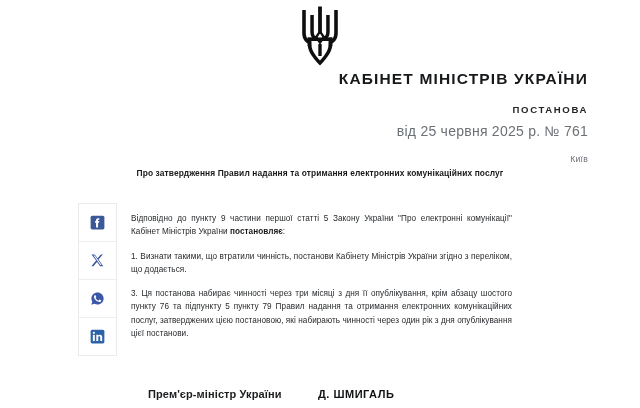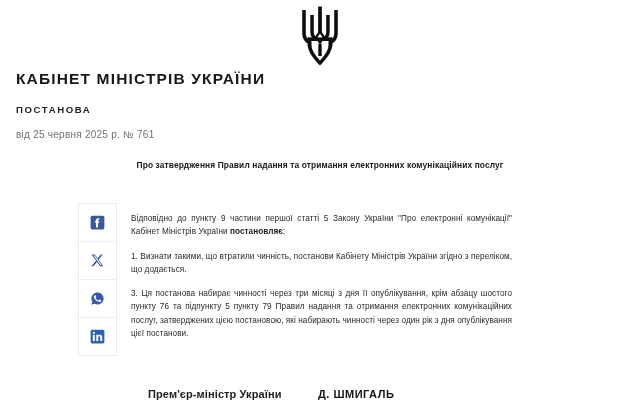--- a/index.html
+++ b/index.html
@@ -32,55 +32,55 @@
     justify-content: center;
   }
   .emblem {
     display: block;
   }
 
   
   .header-block {
     position: absolute;
     top: 70px;
-    left: 16px;
+    left: 8px;
     width: 580px;
-    text-align: left;
+    text-align: right;
   }
   .org-title {
     font-size: 15.5px;
     letter-spacing: 1.15px;
     font-weight: 600;
     color: #16181a;
     line-height: 1.2;
   }
   .doc-type {
     margin-top: 15px;
     font-size: 9.6px;
     letter-spacing: 1.6px;
     font-weight: 600;
     color: #222426;
   }
   .doc-date {
-    margin-top: 14px;
-    font-size: 10px;
+    margin-top: 8px;
+    font-size: 14px;
     letter-spacing: 0.25px;
     color: #6c7176;
   }
   .doc-city {
     margin-top: 15px;
     font-size: 8.6px;
     letter-spacing: 0.25px;
     color: #6c7176;
   }
 
   
   .decree-title {
     position: absolute;
-    top: 160px;
+    top: 168px;
     left: 130px;
     width: 380px;
     text-align: center;
     font-size: 8.4px;
     font-weight: 700;
     letter-spacing: 0.12px;
     color: #18191b;
     line-height: 1.4;
   }
 
@@ -183,20 +183,21 @@
           <path d="M20.3 38.0 h3.4 v12.0 h-3.4 z"></path>
         </g>
       </svg>
     </span>
   </div>
 
   <div class="header-block">
     <div class="org-title">КАБІНЕТ МІНІСТРІВ УКРАЇНИ</div>
     <div class="doc-type">ПОСТАНОВА</div>
     <div class="doc-date">від 25 червня 2025 р. № 761</div>
+    <div class="doc-city">Київ</div>
   </div>
 
   <div class="decree-title">Про затвердження Правил надання та отримання електронних комунікаційних послуг</div>
 
   <div class="share-rail">
 
     <div class="share-btn">
       <span>
         <svg width="15" height="15" viewBox="0 0 24 24" aria-hidden="true">
           <rect x="1" y="1" width="22" height="22" rx="2.5" fill="#3b5998"></rect>

